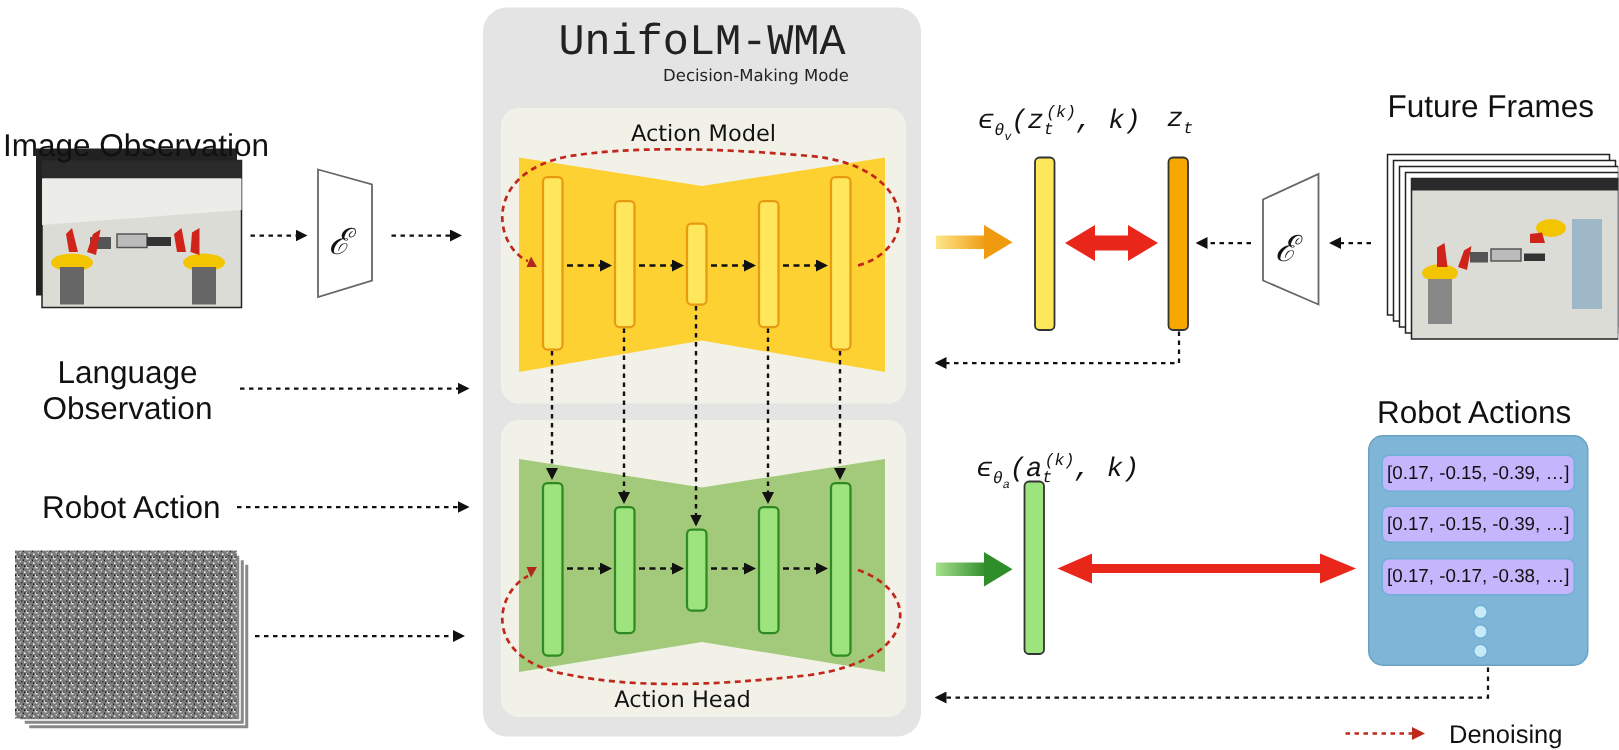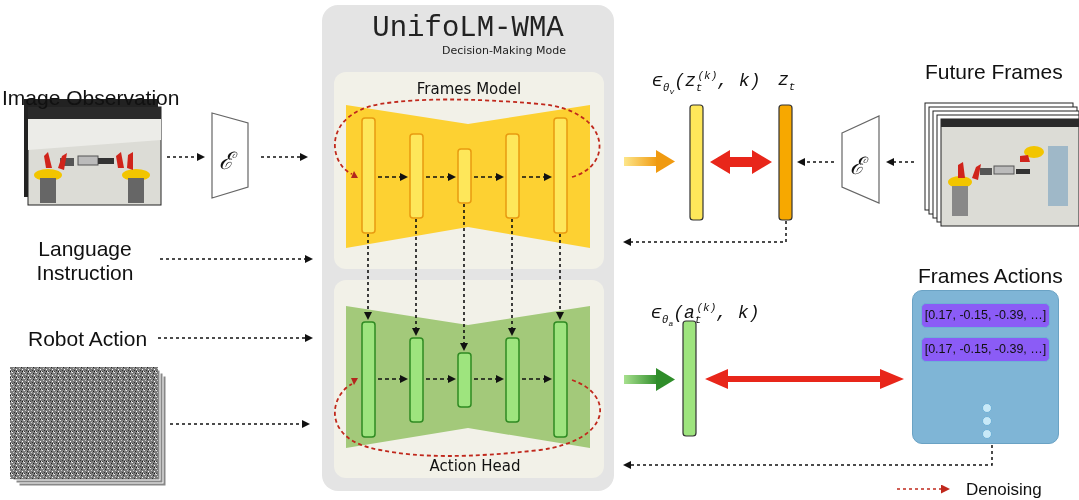--- a/index.html
+++ b/index.html
@@ -9,34 +9,34 @@
   .big { font-size:21px; }
   .center { text-align:center; }
   .panel-outer { left:322px; top:5px; width:292px; height:486px; background:#e4e4e4; border-radius:16px; }
   .panel-inner { left:334px; top:72px; width:270px; height:197px; background:#f2f1e8; border-radius:12px; }
   .panel-inner2 { left:334px; top:280px; width:270px; height:198px; background:#f2f1e8; border-radius:12px; }
   .title { font-size:29px; color:#222; font-family:Liberation Mono, monospace; }
   .subtitle { font-size:11px; color:#222; font-family:"DejaVu Sans", sans-serif;padding-left:36px; }
   .section-title { font-size:15px; color:#111; font-family:"DejaVu Sans", sans-serif; }
   .math { font-family:Liberation Mono, monospace; font-style:italic; font-size:18px; color:#111; }
   .action-box { left:912px; top:290px; width:145px; height:152px; background:#7fb5d6; border-radius:10px; border:1px solid #6aa2c4; }
-  .action-item { position:absolute; left:8px; width:127px; height:23px; background:#8b5cf6; border:1px solid #6fb0d6; border-radius:5px; font-size:12.5px; color:#111; text-align:center; line-height:23px; }
+  .action-item { position:absolute; left:8px; width:127px; height:23px; background:#c4b5fd; border:1px solid #6fb0d6; border-radius:5px; font-size:12.5px; color:#111; text-align:center; line-height:23px; }
   .dot { position:absolute; width:8px; height:8px; border-radius:50%; background:#c8e9f8; border:1px solid #6fb0d6; left:69px; }
 </style>
 </head>
 <body>
 
 <div class="abs panel-outer"></div>
 <div class="abs panel-inner"></div>
 <div class="abs panel-inner2"></div>
 
 <div class="lbl title center" style="left:322px; top:12px; width:292px;">UnifoLM-WMA</div>
 <div class="lbl subtitle center" style="left:322px; top:44px; width:292px;">Decision-Making Mode</div>
-<div class="lbl section-title center" style="left:334px; top:80px; width:270px;">Frames Model</div>
-<div class="lbl section-title center" style="left:340px; top:457px; width:270px;">Action Head</div>
+<div class="lbl section-title center" style="left:334px; top:80px; width:270px;">Action Model</div>
+<div class="lbl section-title center" style="left:320px; top:457px; width:270px;">Action Head</div>
 
 <svg class="abs" style="left:0; top:0;" width="1079" height="500">
   <defs>
     <marker id="ah" markerWidth="8" markerHeight="8" refX="6" refY="4" orient="auto" markerUnits="userSpaceOnUse">
       <path d="M0,0 L8,4 L0,8 z" fill="#111"></path>
     </marker>
     <marker id="ahr" markerWidth="9" markerHeight="9" refX="7" refY="4.5" orient="auto" markerUnits="userSpaceOnUse">
       <path d="M0,0 L9,4.5 L0,9 z" fill="#c0281c"></path>
     </marker>
     <linearGradient id="gy" x1="0" x2="1" y1="0" y2="0">
@@ -201,37 +201,38 @@
     <polygon points="1020,156 1028,155 1030,162 1020,162" fill="#d0241b"></polygon>
     <rect x="1048" y="146" width="20" height="60" fill="#9fb8c8"></rect>
   </g>
 </svg>
 
 <div class="lbl math" style="left:219px; top:143px; font-size:24px;">ℰ</div>
 <div class="lbl math" style="left:850px; top:148px; font-size:24px;">ℰ</div>
 
 <div class="lbl big" style="left:2px; top:66px;margin-top:20px;">Image Observation</div>
 <div class="lbl big center" style="left:20px; top:237px; width:130px;">Language</div>
-<div class="lbl big center" style="left:20px; top:261px; width:130px;">Instruction</div>
+<div class="lbl big center" style="left:20px; top:261px; width:130px;">Observation</div>
 <div class="lbl big" style="left:28px; top:327px;">Robot Action</div>
 
 <div class="lbl big" style="left:925px; top:60px;text-align:center;">Future Frames</div>
-<div class="lbl big" style="left:918px; top:264px;">Frames Actions</div>
+<div class="lbl big" style="left:918px; top:264px;">Robot Actions</div>
 
 <div class="lbl math" style="left:652px; top:70px;">
   <span>ϵ</span><sub style="font-size:11px;"><span>θ</span><sub style="font-size:8px;">v</sub></sub><span>(z</span><sub style="font-size:11px;">t</sub><sup style="font-size:11px; margin-left:-5px;">(k)</sup><span>, k)</span>
 </div>
 <div class="lbl math" style="left:778px; top:70px;">
   <span>z</span><sub style="font-size:11px;">t</sub>
 </div>
 <div class="lbl math" style="left:651px; top:302px;">
   <span>ϵ</span><sub style="font-size:11px;"><span>θ</span><sub style="font-size:8px;">a</sub></sub><span>(a</span><sub style="font-size:11px;">t</sub><sup style="font-size:11px; margin-left:-5px;">(k)</sup><span>, k)</span>
 </div>
 
 <div class="abs action-box">
   <div class="action-item" style="top:12px;">[0.17, -0.15, -0.39, …]</div>
   <div class="action-item" style="top:46px;">[0.17, -0.15, -0.39, …]</div>
+  <div class="action-item" style="top:81px;">[0.17, -0.17, -0.38, …]</div>
   <div class="dot" style="top:112px;"></div>
   <div class="dot" style="top:125px;"></div>
   <div class="dot" style="top:138px;"></div>
 </div>
 
 <div class="lbl" style="left:966px; top:480px; font-size:17px;">Denoising</div>
 
 </body></html>

